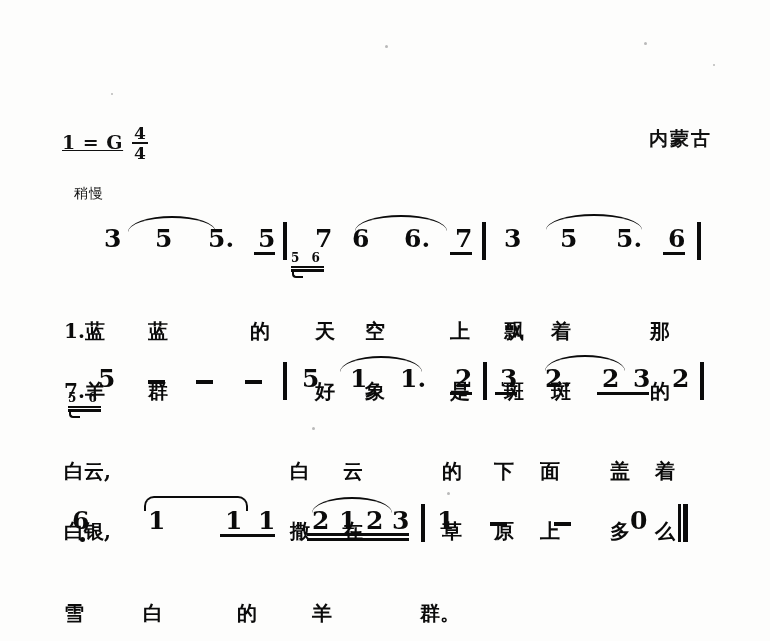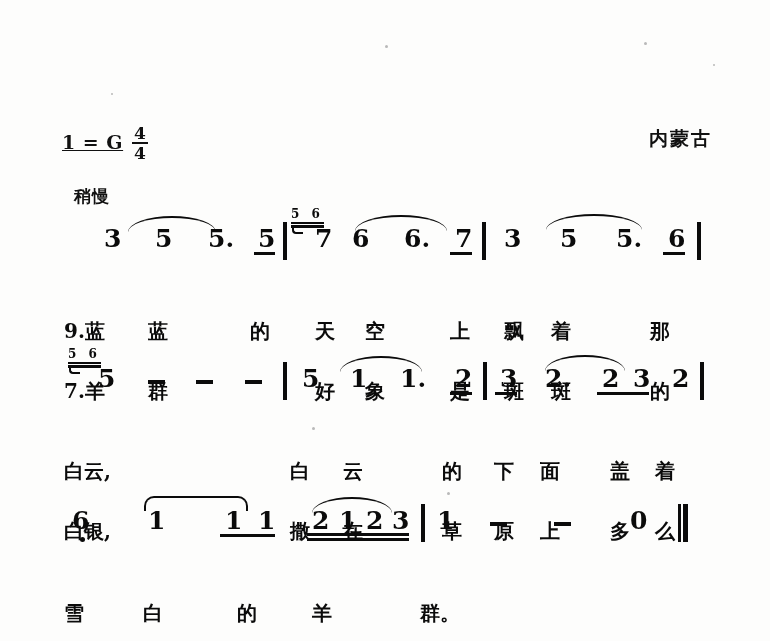--- a/index.html
+++ b/index.html
@@ -66,22 +66,22 @@
     font-family: "DejaVu Serif", serif;
     font-weight: bold;
     font-size: 19px;
     letter-spacing: 2px;
   }
   .tempo {
     position: absolute;
     top: 185px;
     left: 74px;
     font-family: "DejaVu Serif", serif;
-    font-weight: bold;
-    font-size: 17px;
+    font-weight: normal;
+    font-size: 14px;
     letter-spacing: 1px;
   }
 
   
   .system {
     position: absolute;
     left: 0;
     width: 770px;
   }
   .sys1 { top: 210px; }
@@ -177,20 +177,21 @@
     position: absolute;
     top: -2px;
   }
   .grace .gnums {
     font-family: "DejaVu Serif", serif;
     font-weight: bold;
     font-size: 12px;
     letter-spacing: 4px;
     line-height: 1;
     color: #0b0b0b;
+    margin-top: 44px;
   }
   .grace .gbeam {
     height: 2.2px;
     background: #0b0b0b;
     margin-top: 1.6px;
   }
   .grace .gbeam2 { margin-top: 1.7px; }
   .grace .ghook {
     position: absolute;
     left: 1px;
@@ -283,21 +284,21 @@
       <div class="note" style="left:504px;">3</div>
       <div class="note" style="left:560px;">5</div>
       <div class="note" style="left:616px;">5.</div>
       <div class="note" style="left:668px;">6</div>
       <div class="beam" style="left:663px; top:42px; width:22px;"></div>
 
       <div class="bar" style="left:697px;"></div>
     </div>
 
     <div class="lyricrow lyric1">
-      <span class="lyr" style="left:64px;">9.蓝</span>
+      <span class="lyr" style="left:64px;">1.蓝</span>
       <span class="lyr" style="left:148px;">蓝</span>
       <span class="lyr" style="left:250px;">的</span>
       <span class="lyr" style="left:315px;">天</span>
       <span class="lyr" style="left:365px;">空</span>
       <span class="lyr" style="left:450px;">上</span>
       <span class="lyr" style="left:504px;">飘</span>
       <span class="lyr" style="left:551px;">着</span>
       <span class="lyr" style="left:650px;">那</span>
     </div>
 

